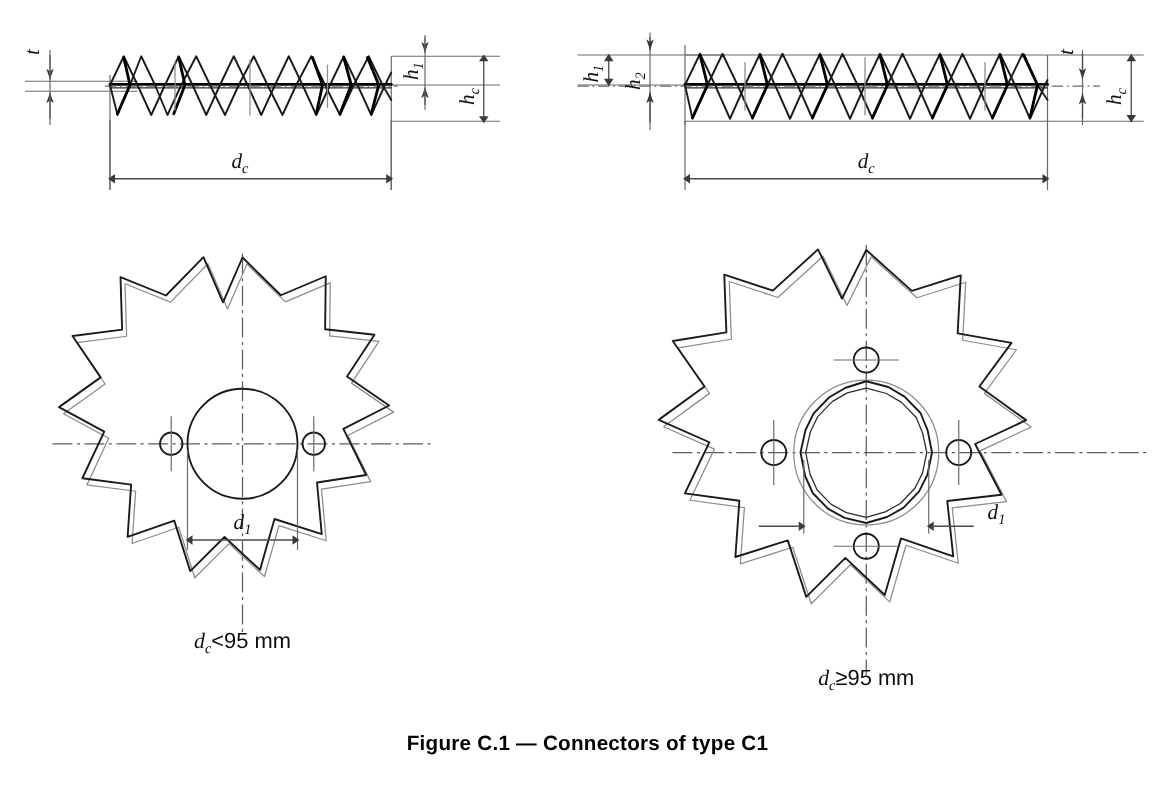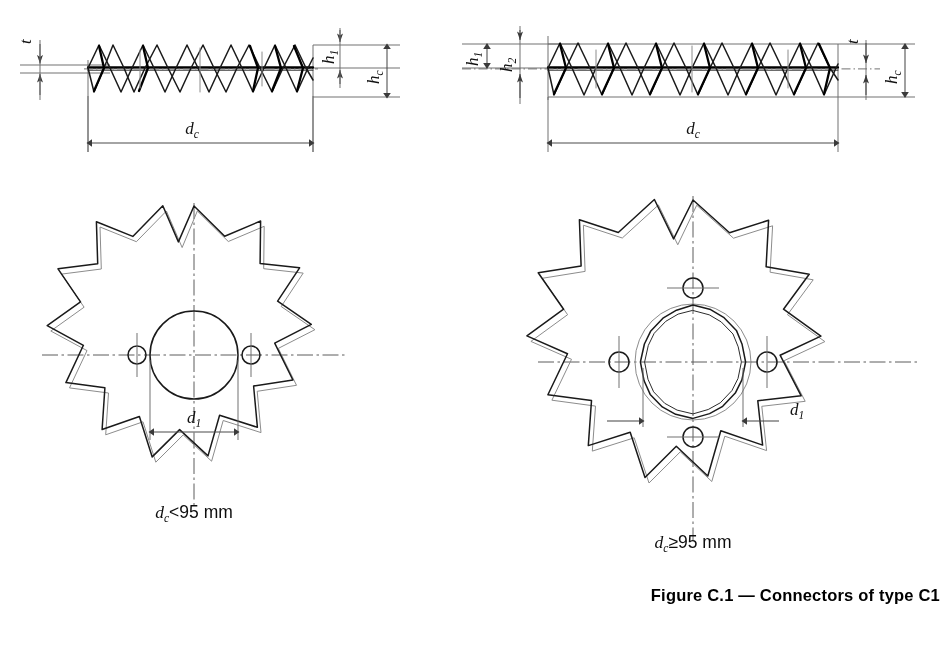--- a/index.html
+++ b/index.html
@@ -46,21 +46,21 @@
   text.viewlabel {
     font-family: "Liberation Sans", sans-serif;
     font-size: 17.5px;
     fill: #0d0d0d;
   }
   .caption {
     position: absolute;
     left: 0;
     top: 586px;
     width: 940px;
-    text-align: right;
+    text-align: center;
     font-family: "Liberation Sans", sans-serif;
     font-size: 16.5px;
     font-weight: bold;
     color: #000000;
     letter-spacing: 0.2px;
   }
 </style>
 </head>
 <body>
 

